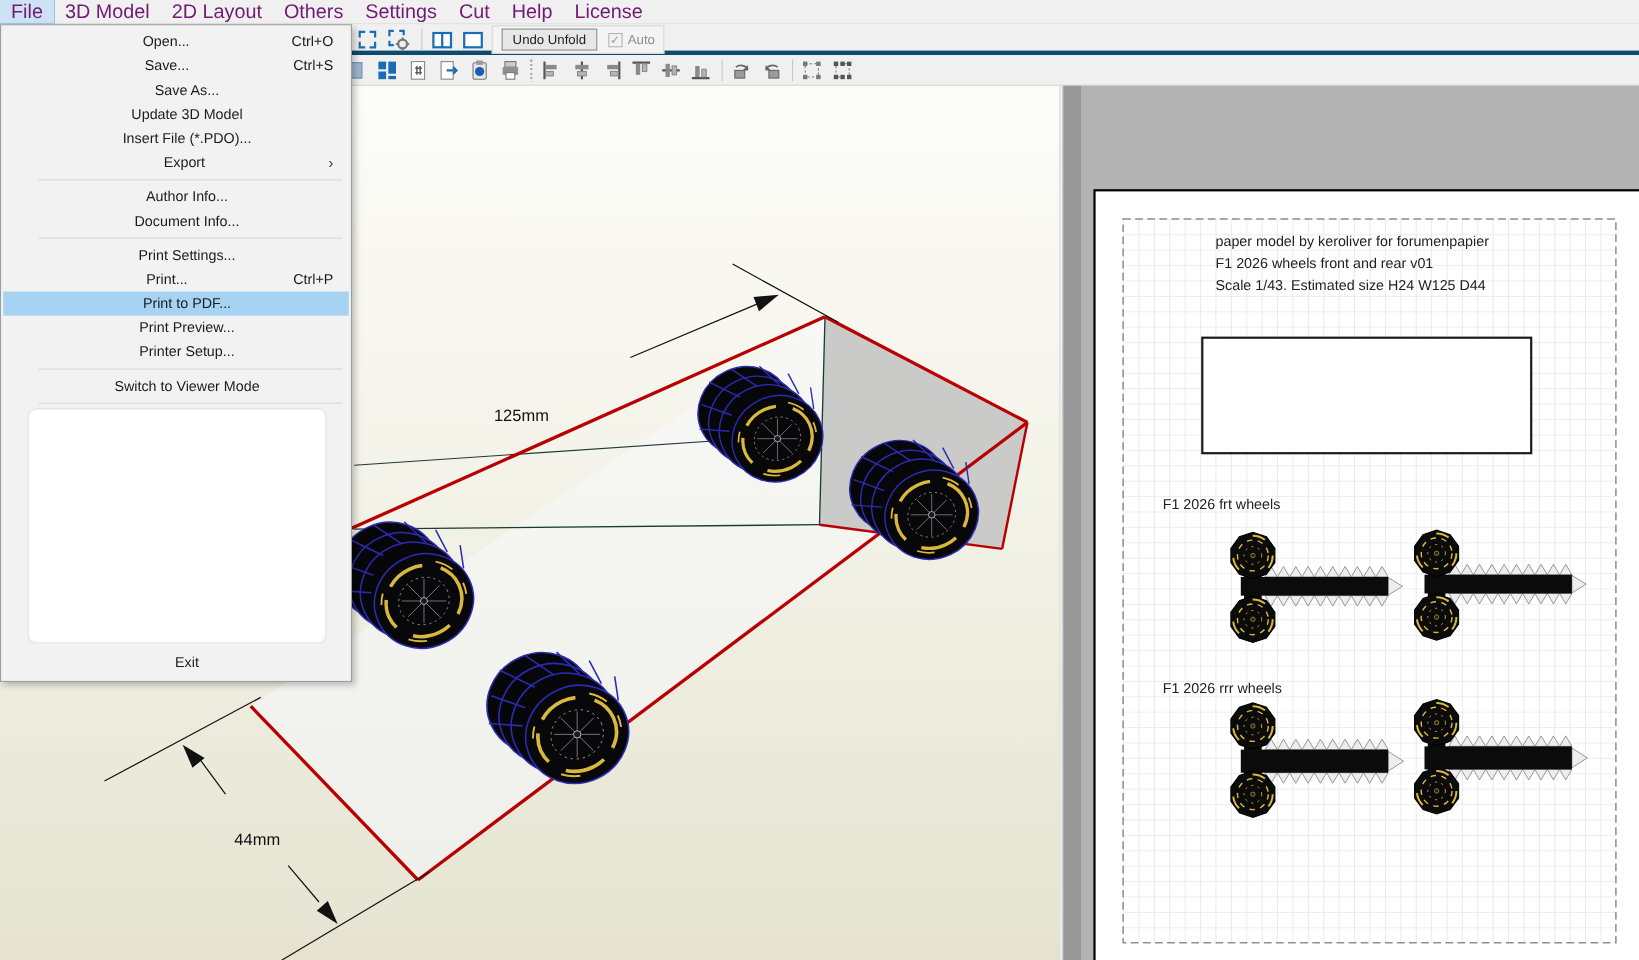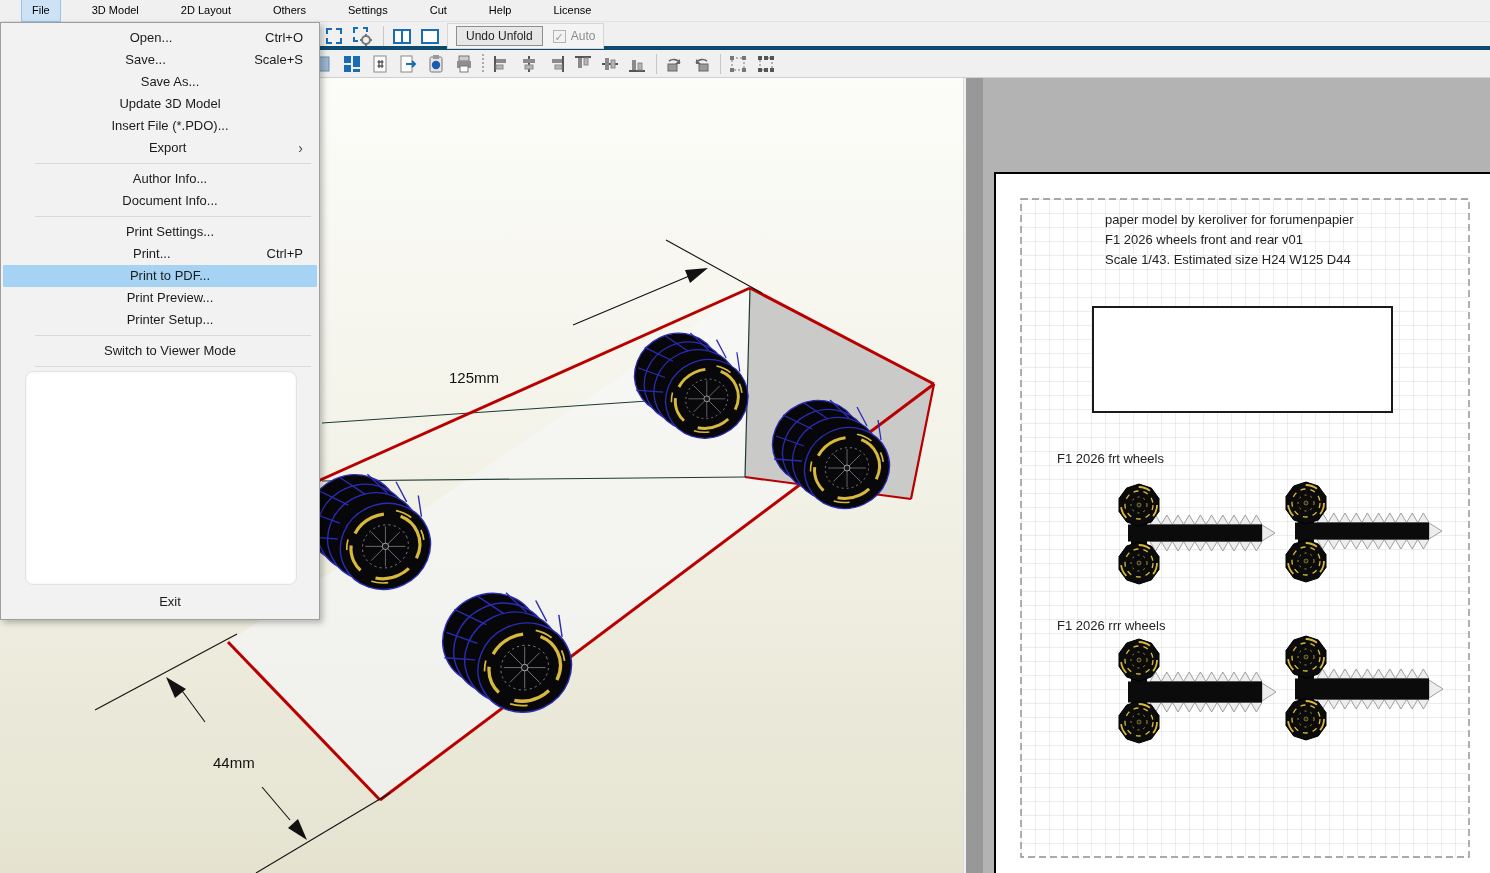--- a/index.html
+++ b/index.html
@@ -3,21 +3,21 @@
 <meta charset="utf-8">
 <style>
   * { margin:0; padding:0; box-sizing:border-box; }
   html,body { width:1490px; height:873px; overflow:hidden;
     font-family:"Liberation Sans", sans-serif; background:#f0f0f0; }
   #app { position:relative; width:1490px; height:873px; }
 
   
   .menubar { position:absolute; left:0; top:0; width:1490px; height:22px;
     background:#f0f0f0; border-bottom:1px solid #e2e2e2; display:flex; z-index:40; }
-  .menubar .mitem { font-size:11px; color:#000000; line-height:21px; padding:0 10px; cursor:default;margin-left:22px; }
+  .menubar .mitem { font-size:18px; color:#701a75; line-height:21px; padding:0 10px; cursor:default; }
   .menubar .mitem.sel { background:#cde3f5; outline:1px solid #9ac3e8; }
 
   
   .toolbars { position:absolute; left:0; top:22px; width:1490px; height:56px; background:#f0f0f0; }
   .trow { position:absolute; left:0; width:1490px; height:28px; }
   .trow1 { top:0; border-bottom:4px solid #0c4a6e; }
   .trow2 { top:28px; border-bottom:1px solid #cfcfcf; }
   .ticon { position:absolute; top:3px; width:24px; height:22px; border-radius:2px; }
   .ticon svg { width:22px; height:22px; display:block; margin:0 auto; }
   .tsep { position:absolute; top:4px; width:1px; height:20px; background:#c8c8c8; }
@@ -366,21 +366,21 @@
     </svg>
   </div>
 
   <div class="filemenu">
     <div class="fitem">
       <span class="lab">Open...</span>
         <span class="sc">Ctrl+O</span>
     </div>
     <div class="fitem">
       <span class="lab">Save...</span>
-        <span class="sc">Scale+S</span>
+        <span class="sc">Ctrl+S</span>
     </div>
     <div class="fitem">
       <span class="lab">Save As...</span>
     </div>
     <div class="fitem">
       <span class="lab">Update 3D Model</span>
     </div>
     <div class="fitem">
       <span class="lab">Insert File (*.PDO)...</span>
     </div>

